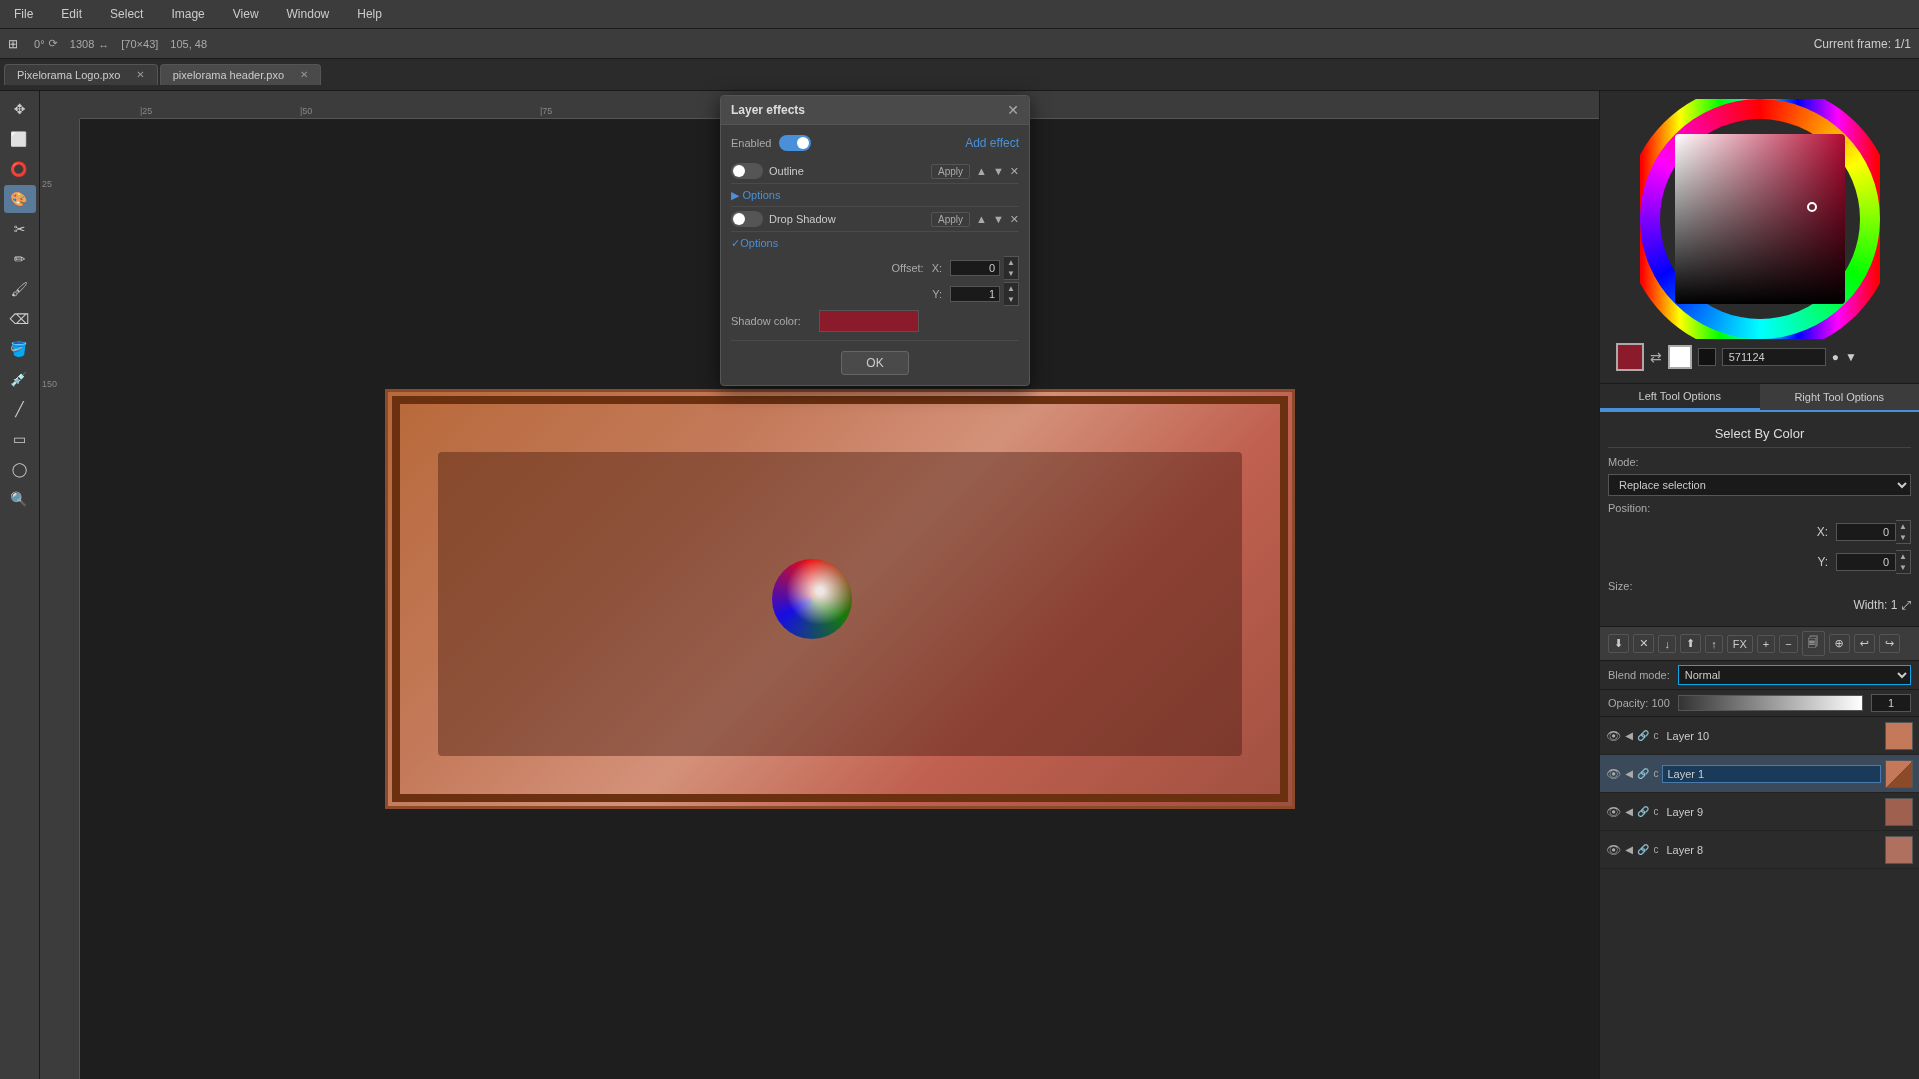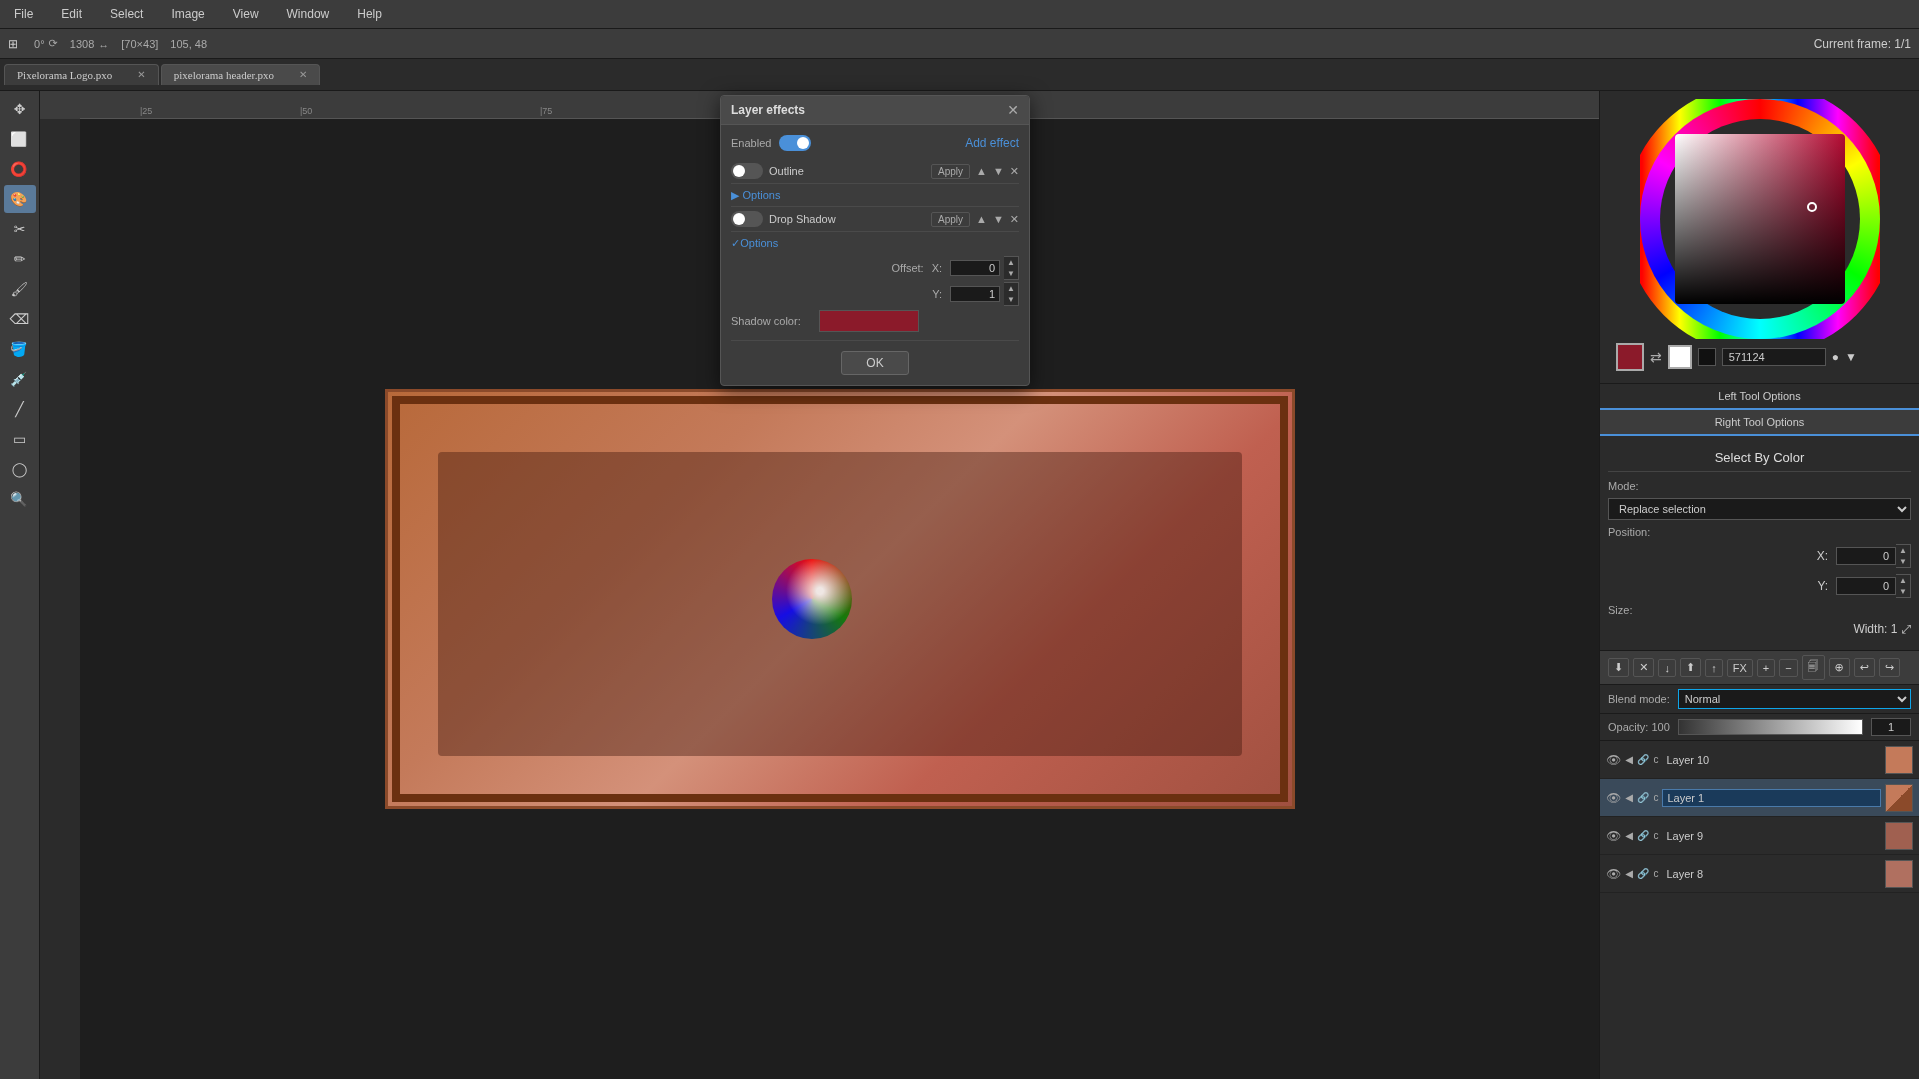--- a/index.html
+++ b/index.html
@@ -66,27 +66,26 @@
       padding: 0 4px;
       flex-shrink: 0;
       border-bottom: 1px solid #1a1a1a;
     }
     .tab {
       display: flex;
       padding: 4px 12px;
       background: #3c3c3c;
       border-radius: 4px 4px 0 0;
       cursor: pointer;
-      gap: 25px;
+      gap: 16px;
       margin-right: 2px;
       border: 1px solid #555;
       border-bottom: none;
       color: #ccc;
       font-size: 11px;
-      font-family: Liberation Serif, serif;
     }
     .tab.active { background: #4a4a4a; }
     .tab-close { color: #999; cursor: pointer; font-size: 10px; }
 
     
     .main-area {
       display: flex;
       flex: 1;
       overflow: hidden;
     }
@@ -227,21 +226,20 @@
       color: #ccc;
       padding: 2px 6px;
       width: 104px;
       font-size: 11px;
     }
 
     
     .tool-options-tabs {
       display: flex;
       border-bottom: 2px solid #4a90d9;
-      flex-direction: column;
     }
     .tool-options-tab {
       flex: 1;
       padding: 6px;
       text-align: center;
       cursor: pointer;
       background: #3c3c3c;
       color: #ccc;
       font-size: 11px;
       border: none;
@@ -673,20 +671,24 @@
   </div>
 
   <div class="canvas-area">
     <div class="ruler-corner"></div>
     <div class="ruler-h">
       <span class="ruler-tick" style="left: 60px;">|25</span>
       <span class="ruler-tick" style="left: 220px;">|50</span>
       <span class="ruler-tick" style="left: 460px;">|75</span>
       <span class="ruler-tick" style="left: 700px;">|100</span>
     </div>
+    <div class="ruler-v">
+      <span class="ruler-tick" style="top: 60px; left: 2px;">25</span>
+      <span class="ruler-tick" style="top: 260px; left: 2px;">150</span>
+    </div>
     <div class="canvas-viewport">
       <div class="canvas-content">
 
         <div class="pixel-canvas" style="
           background: #c47a60;
           position: relative;
           overflow: hidden;
         ">
 
           <div style="

